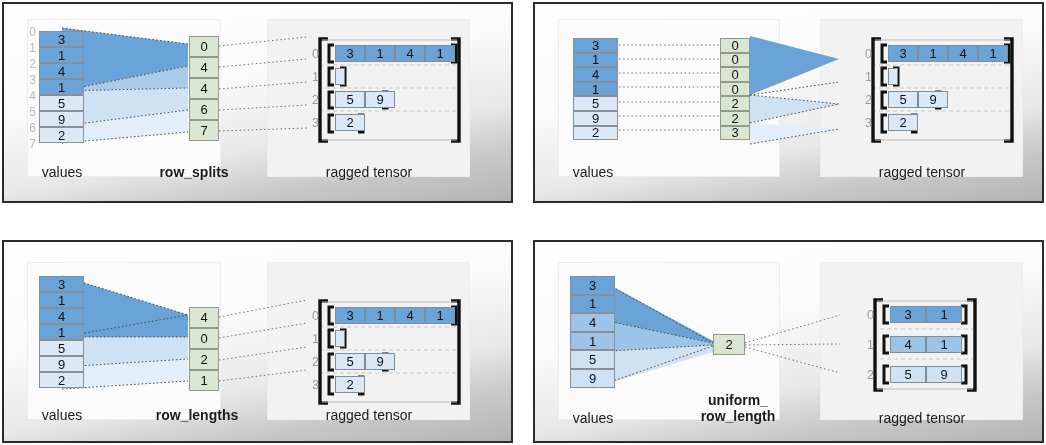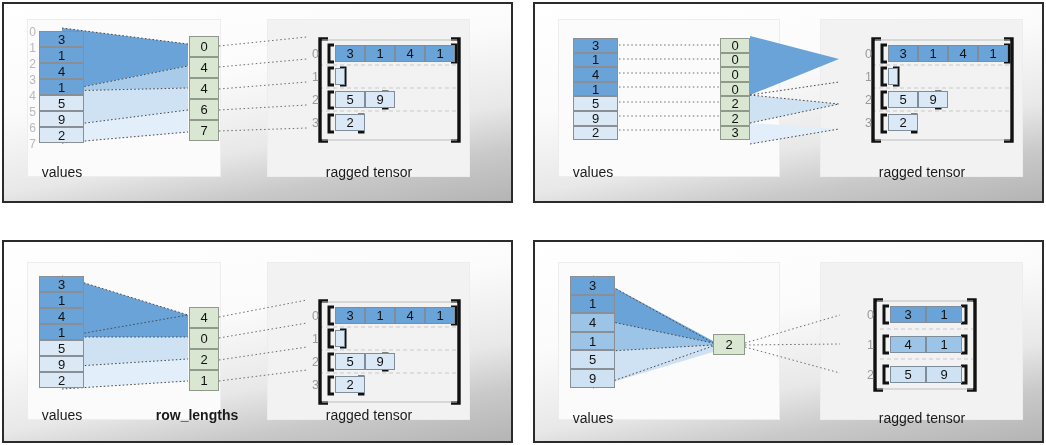--- a/index.html
+++ b/index.html
@@ -145,20 +145,21 @@
         <div class="rlab" style="left:303px;top:66.5px;">1</div>
         <div class="rcell" style="left:331px;top:64px;width:10px;height:17px;background:#dbe9f7;"></div>
         <div class="rlab" style="left:303px;top:89.5px;">2</div>
         <div class="rcell" style="left:331px;top:87px;width:30px;height:17px;background:#dbe9f7;">5</div>
         <div class="rcell" style="left:361px;top:87px;width:30px;height:17px;background:#dbe9f7;">9</div>
         <div class="rlab" style="left:303px;top:112.5px;">3</div>
         <div class="rcell" style="left:331px;top:110px;width:30px;height:17px;background:#dbe9f7;">2</div>
       </div>
 
     <div class="cap" style="left:18px;top:160px;width:80px;">values</div>
+    <div class="cap b" style="left:120px;top:160px;width:140px;">row_splits</div>
     <div class="cap" style="left:300px;top:160px;width:130px;">ragged tensor</div>
   </div>
 
   <div class="panel p2">
     <div class="card left" style="left:23px;top:15px;width:222px;height:158px;"></div>
     <div class="card right" style="left:285px;top:15px;width:203px;height:158px;"></div>
 
     <svg class="overlay" width="511" height="201">
 
       <g stroke="#6d6d6d" stroke-width="1" fill="none" stroke-dasharray="1.5 2.6">
@@ -382,16 +383,18 @@
         <div class="rcell" style="left:391px;top:64px;width:36px;height:17px;background:#6aa3d8;">1</div>
         <div class="rlab" style="left:327px;top:96.5px;">1</div>
         <div class="rcell" style="left:355px;top:94px;width:36px;height:17px;background:#9cc4e6;">4</div>
         <div class="rcell" style="left:391px;top:94px;width:36px;height:17px;background:#9cc4e6;">1</div>
         <div class="rlab" style="left:327px;top:126.5px;">2</div>
         <div class="rcell" style="left:355px;top:124px;width:36px;height:17px;background:#cfe2f4;">5</div>
         <div class="rcell" style="left:391px;top:124px;width:36px;height:17px;background:#cfe2f4;">9</div>
       </div>
 
     <div class="cap" style="left:18px;top:168px;width:80px;">values</div>
+    <div class="cap b" style="left:128px;top:150px;width:150px;">uniform_
+row_length</div>
     <div class="cap" style="left:322px;top:168px;width:130px;">ragged tensor</div>
   </div>
 
 </div>
 
 </body></html>

